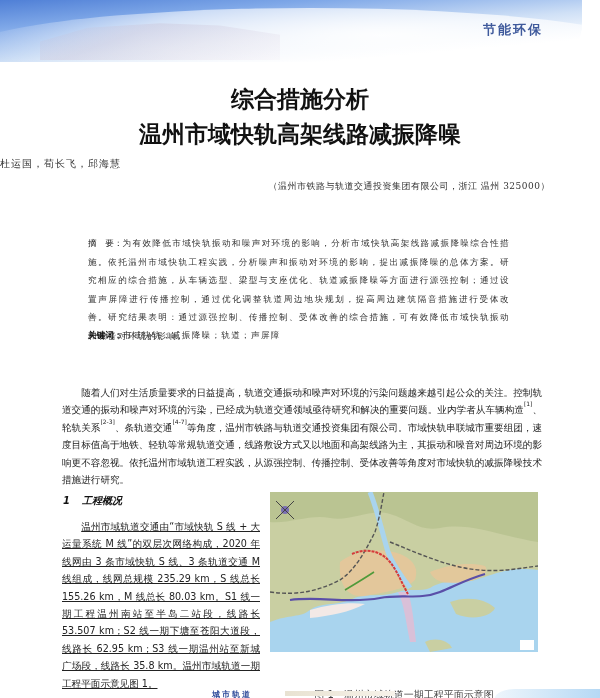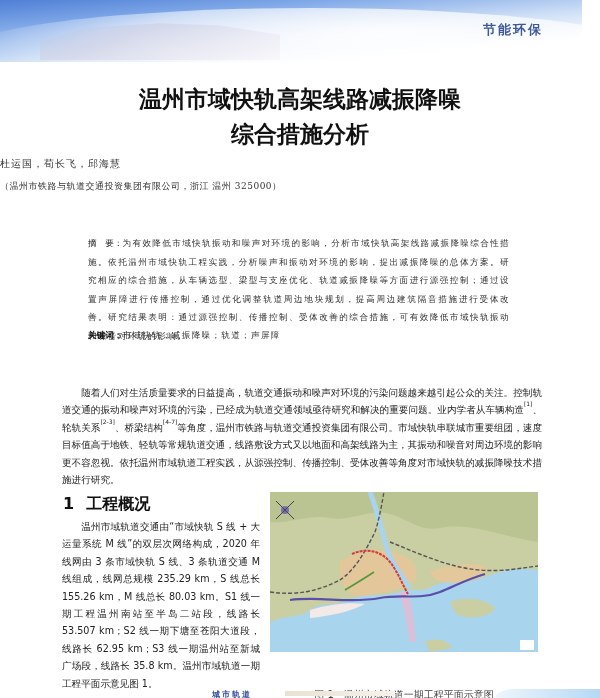--- a/index.html
+++ b/index.html
@@ -35,21 +35,21 @@
   .title {
     position: absolute; left: 0; width: 600px; top: 82px; text-align: center;
     font-family: "DejaVu Sans", sans-serif; font-weight: bold; font-size: 23px;
     line-height: 35px; color: #111;
   }
   .authors {
     position: absolute; left: 0; width: 600px; top: 157px; 
     font-family: "DejaVu Serif", serif; font-size: 10px; color: #333; letter-spacing: 1px;
   }
   .affil {
-    position: absolute; left: 0; width: 550px; top: 180px; text-align: left;
+    position: absolute; left: 0; width: 550px; top: 180px; text-align: right;
     font-family: "DejaVu Serif", serif; font-size: 9px; color: #333; letter-spacing: 0.5px;
   }
   .abstract {
     position: absolute; left: 88px; width: 422px; top: 234px;
     font-family: "DejaVu Serif", serif; font-size: 8.6px; line-height: 18.5px; color: #333;
     letter-spacing: 1.3px; text-align: justify;
   }
   .abstract .label { font-weight: normal; font-family: "DejaVu Sans", sans-serif; color: #111; letter-spacing: 0; }
   .keywords {
     position: absolute; left: 88px; width: 422px; top: 330px;
@@ -57,27 +57,27 @@
   }
   .keywords .label { font-weight: bold; font-family: Liberation Mono, monospace; color: #111; letter-spacing: 0; }
   .intro {
     position: absolute; left: 62px; width: 480px; top: 384px;
     font-family: "DejaVu Sans", sans-serif; font-size: 9.6px; line-height: 17.4px; color: #222;
     text-indent: 2em; text-align: justify;
   }
   .intro sup { font-size: 6px; vertical-align: top; line-height: 1; }
   .section-h {
     position: absolute; left: 63px; top: 494px;
-    font-family: "DejaVu Sans", sans-serif; font-weight: bold; font-size: 16px; color: #111;
+    font-family: "DejaVu Sans", sans-serif; font-weight: bold; font-size: 10px; color: #111; font-style: italic;
   }
   .section-h .num { margin-right: 12px; }
   .body-col {
     position: absolute; left: 62px; width: 198px; top: 518px;
     font-family: "DejaVu Sans", sans-serif; font-size: 9.6px; line-height: 17.4px; color: #222;
-    text-indent: 2em; text-align: justify;
+    text-indent: 2em; text-align: justify; text-decoration: underline;
   }
   .figure {
     position: absolute; left: 270px; top: 492px; width: 268px; height: 160px;
     overflow: hidden; background: #a9d4ee;
   }
   .figure svg { display: block; }
   .fig-caption {
     position: absolute; left: 270px; width: 268px; top: 688px; text-align: center;
     font-family: "DejaVu Sans", sans-serif; font-size: 10px; color: #444;
   }
@@ -101,37 +101,37 @@
 </head>
 <body>
 
 <div class="header-band">
   <div class="wave"></div>
   <div class="station"></div>
 </div>
 <div class="section-tag">节能环保</div>
 
 <div class="title">
+  <div>综合措施分析</div>
   <div>温州市域快轨高架线路减振降噪</div>
-  <div>综合措施分析</div>
 </div>
 
 <div class="authors">杜运国，荀长飞，邱海慧</div>
 <div class="affil">（温州市铁路与轨道交通投资集团有限公司，浙江 温州 325000）</div>
 
 <div class="abstract">
   <span class="label">摘　要：</span><span>为有效降低市域快轨振动和噪声对环境的影响，分析市域快轨高架线路减振降噪综合性措施。依托温州市域快轨工程实践，分析噪声和振动对环境的影响，提出减振降噪的总体方案。研究相应的综合措施，从车辆选型、梁型与支座优化、轨道减振降噪等方面进行源强控制；通过设置声屏障进行传播控制，通过优化调整轨道周边地块规划，提高周边建筑隔音措施进行受体改善。研究结果表明：通过源强控制、传播控制、受体改善的综合措施，可有效降低市域快轨振动和噪音对环境的影响。</span>
 </div>
 
 <div class="keywords">
   <span class="label">关键词：</span><span>市域快轨；减振降噪；轨道；声屏障</span>
 </div>
 
 <div class="intro">
-  <span>随着人们对生活质量要求的日益提高，轨道交通振动和噪声对环境的污染问题越来越引起公众的关注。控制轨道交通的振动和噪声对环境的污染，已经成为轨道交通领域亟待研究和解决的重要问题。业内学者从车辆构造</span><sup>[1]</sup><span>、轮轨关系</span><sup>[2-3]</sup><span>、桥梁结构</span><sup>[4-7]</sup><span>等角度，温州市铁路与轨道交通投资集团有限公司。市域快轨串联城市重要组团，速度目标值高于地铁、轻轨等常规轨道交通，线路敷设方式又以地面和高架线路为主，其振动和噪音对周边环境的影响更不容忽视。依托温州市域轨道工程实践，从源强控制、传播控制、受体改善等角度对市域快轨的减振降噪技术措施进行研究。</span>
+  <span>随着人们对生活质量要求的日益提高，轨道交通振动和噪声对环境的污染问题越来越引起公众的关注。控制轨道交通的振动和噪声对环境的污染，已经成为轨道交通领域亟待研究和解决的重要问题。业内学者从车辆构造</span><sup>[1]</sup><span>、轮轨关系</span><sup>[2-3]</sup><span>、条轨道交通</span><sup>[4-7]</sup><span>等角度，温州市铁路与轨道交通投资集团有限公司。市域快轨串联城市重要组团，速度目标值高于地铁、轻轨等常规轨道交通，线路敷设方式又以地面和高架线路为主，其振动和噪音对周边环境的影响更不容忽视。依托温州市域轨道工程实践，从源强控制、传播控制、受体改善等角度对市域快轨的减振降噪技术措施进行研究。</span>
 </div>
 
 <div class="section-h">
   <span class="num">1</span><span>工程概况</span>
 </div>
 
 <div class="body-col">温州市域轨道交通由“市域快轨 S 线 + 大运量系统 M 线”的双层次网络构成，2020 年线网由 3 条市域快轨 S 线、3 条轨道交通 M 线组成，线网总规模 235.29 km，S 线总长 155.26 km，M 线总长 80.03 km。S1 线一期工程温州南站至半岛二站段，线路长 53.507 km；S2 线一期下塘至苍阳大道段，线路长 62.95 km；S3 线一期温州站至新城广场段，线路长 35.8 km。温州市域轨道一期工程平面示意见图 1。</div>
 
 <div class="figure">
   <svg id="mapsvg" width="268" height="160" viewBox="0 0 268 160">

